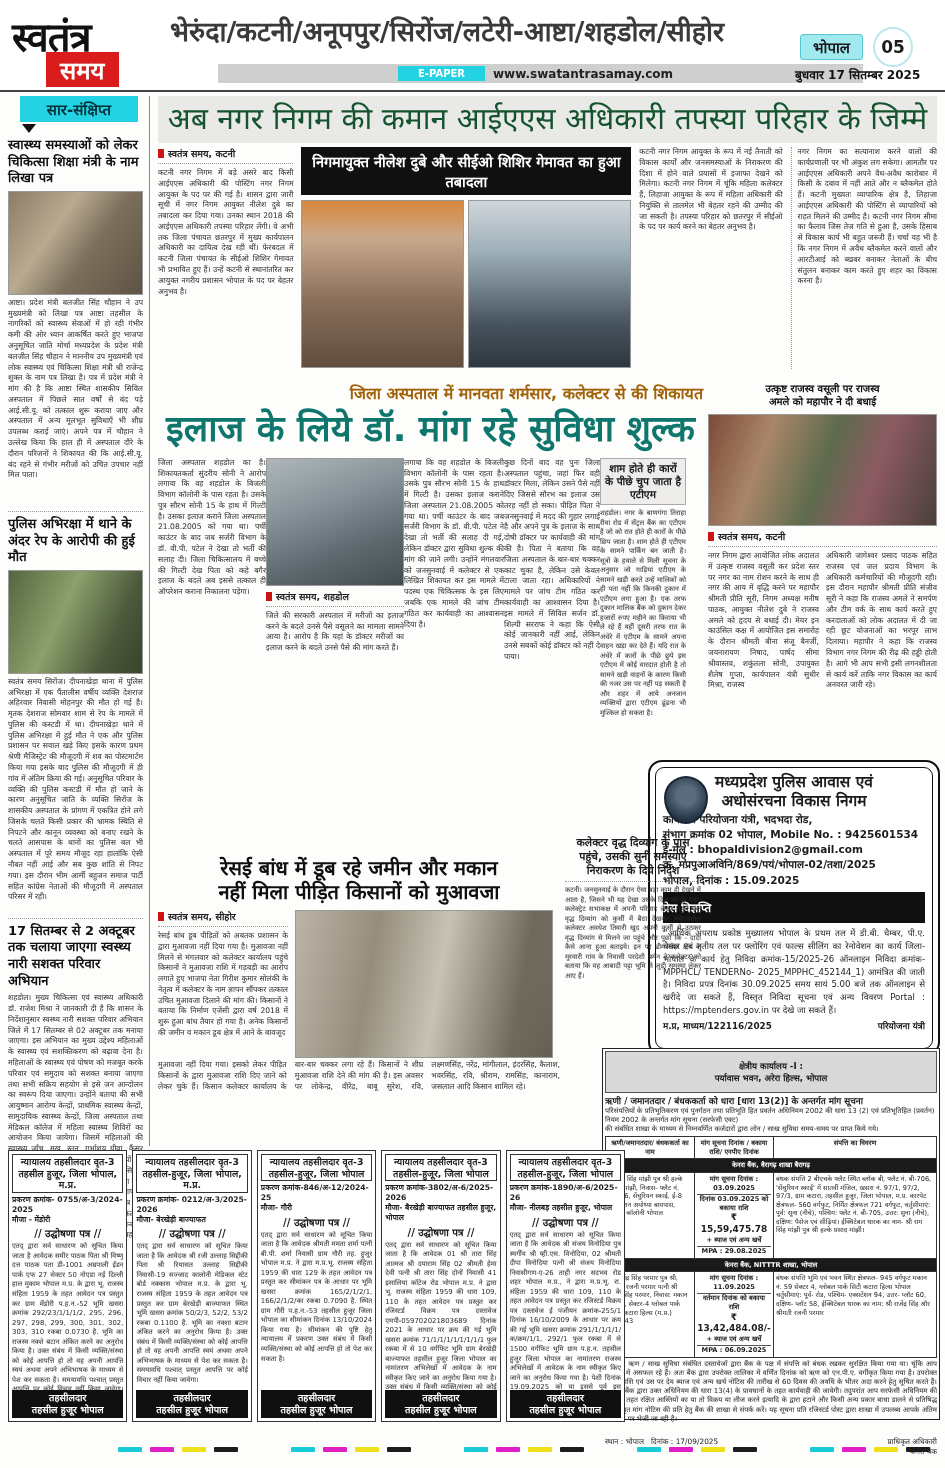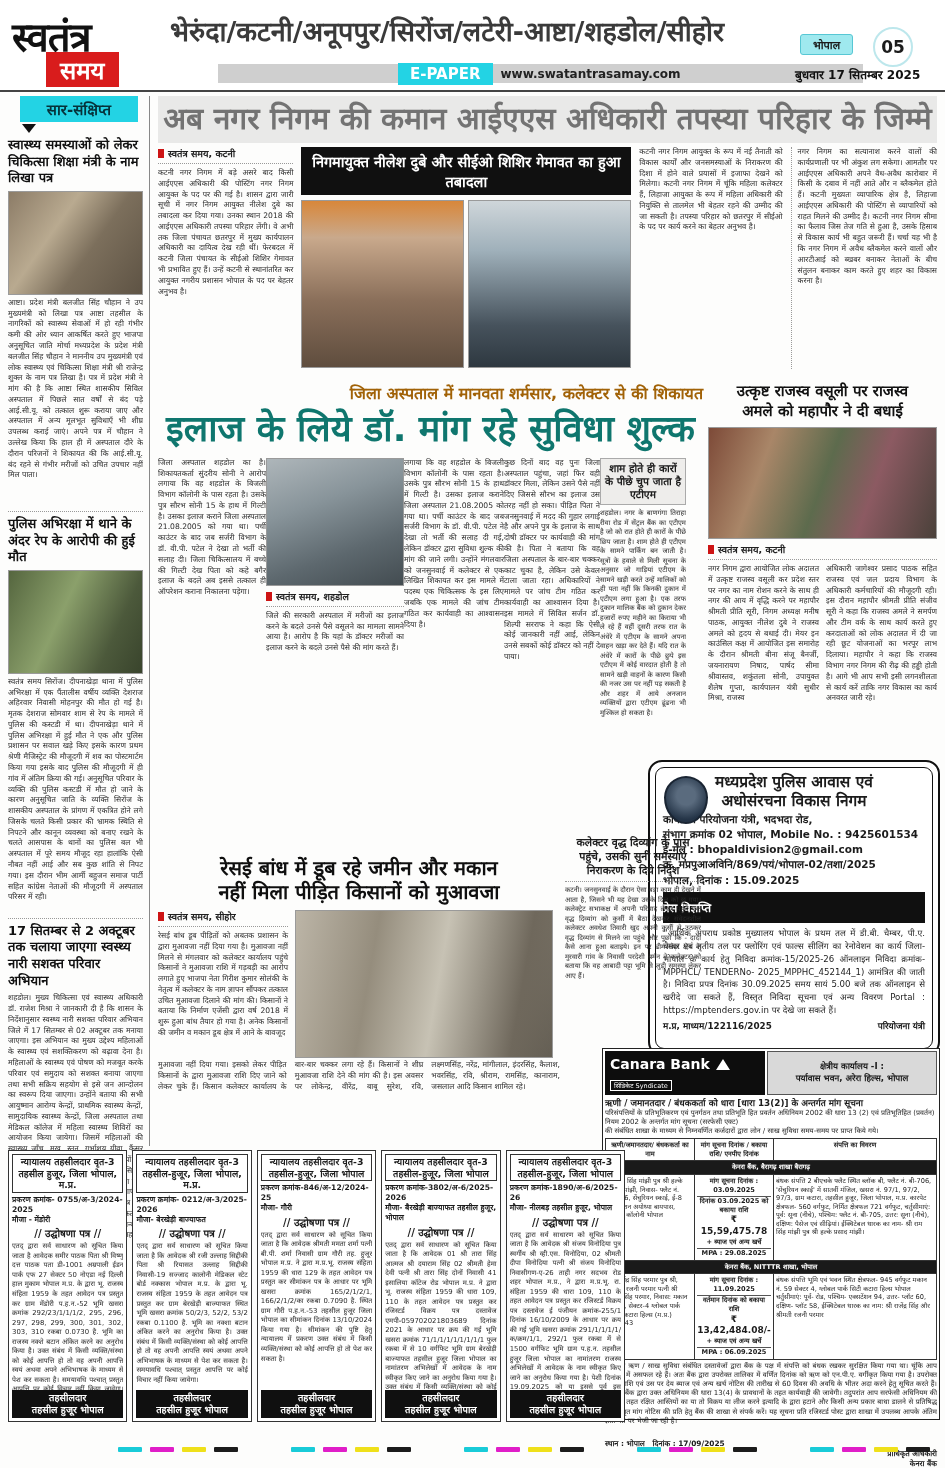--- a/index.html
+++ b/index.html
@@ -13,57 +13,57 @@
   .byline{font-size:9.5px;font-weight:bold;color:#222;}
   .bullet{display:inline-block;width:6px;height:9px;background:#c e1212;background:#cd1414;margin-right:4px;vertical-align:-1px;}
   .dotline{border-bottom:1px dotted #999;margin:3px 0 4px 0;}
   .mark{display:inline-block;width:24px;height:5px;margin-right:8px;border-radius:1px;}
   
   #mast{left:0;top:0;width:945px;height:90px;border-bottom:2px solid #444;background:#fff;}
   #logo1{left:12px;top:8px;font-size:40px;font-weight:900;color:#111;letter-spacing:-1px;}
   #logo2{left:46px;top:52px;background:#d91c1c;color:#fff;font-size:24px;font-weight:900;padding:1px 14px;}
   #regions{left:170px;top:12px;width:620px;font-size:27px;font-weight:800;color:#3a3a3a;white-space:nowrap;}
   #ebar{left:218px;top:64px;width:645px;height:19px;background:#cfcfcf;display:flex;align-items:center;}
-  #ebadge{background:#23d3e4;color:#fff;font-weight:bold;font-size:15px;padding:2px 12px;margin-left:180px;}
+  #ebadge{background:#23d3e4;color:#fff;font-weight:bold;font-size:10px;padding:2px 20px;margin-left:180px;}
   #weburl{font-size:12px;font-weight:bold;color:#222;margin-left:8px;}
-  #edbadge{left:800px;top:34px;background:#9fe9ef;border:1px solid #57c7d4;font-size:11px;font-weight:900;padding:2px 12px;border-radius:3px;}
+  #edbadge{left:800px;top:34px;background:#9fe9ef;border:1px solid #57c7d4;font-size:15px;font-weight:900;padding:2px 12px;border-radius:3px;}
   #pgnum{left:873px;top:27px;width:36px;height:36px;border-radius:50%;background:#fff;border:2px solid #bde7ec;
          font-size:17px;font-weight:900;display:flex;align-items:center;justify-content:center;}
   #dateline{left:795px;top:66px;font-size:12px;font-weight:900;color:#111;}
   
   #sbar{left:8px;top:96px;width:142px;height:1050px;border-right:1px solid #888;padding-right:6px;box-sizing:border-box;}
   #saarbox{background:#23d3e4;color:#06323a;font-weight:900;font-size:15px;text-align:center;padding:3px 0;width:118px;margin-left:12px;}
   .tri{width:0;height:0;border-left:7px solid transparent;border-right:7px solid transparent;border-top:9px solid #111;margin:2px 0 4px 14px;}
   .sb-h{font-size:13px;font-weight:900;line-height:1.28;color:#111;margin:4px 0;}
   .sb-photo{width:100%;height:104px;margin:3px 0;}
   .sb-b{height:auto;overflow:hidden;}
   
   #lead{left:158px;top:96px;width:779px;height:282px;}
   #leadband{background:#e9e9e8;padding:6px 4px 8px 4px;text-align:center;}
-  #leadhl{font-size:30px;font-weight:700;color:#737373;line-height:1.1;}
+  #leadhl{font-size:30px;font-weight:400;color:#14532d;line-height:1.1;}
   #leadrow{display:flex;gap:8px;margin-top:4px;height:222px;overflow:hidden;}
   #lcol1{width:138px;}
   #lmid{width:336px;}
   #subbar{background:#101010;color:#fff;font-weight:900;font-size:14.5px;text-align:center;padding:4px 6px;}
   #lphotos{display:flex;gap:4px;margin-top:5px;}
   .lport{width:50%;height:168px;}
   #lcol2{width:146px;}
   #lcol3{width:142px;border-left:1px dotted #999;padding-left:6px;}
   
   #hosp{left:158px;top:382px;width:545px;height:470px;}
   #kicker{font-size:16px;font-weight:700;text-align:right;color:#a16207;}
   #hosphl{font-size:36px;font-weight:900;text-align:center;line-height:1.05;color:#0f766e;margin-top:6px;}
   #hosprow{display:flex;margin-top:10px;height:352px;overflow:hidden;}
   .hc{overflow:hidden;}
   #hphoto{width:100%;height:128px;margin-bottom:4px;}
   #atmbox{background:#eeedeb;border:1px solid #aaa;padding:3px;margin-bottom:4px;}
   #atmtitle{font-size:10.5px;font-weight:900;text-align:center;line-height:1.25;}
   
   #rev{left:708px;top:382px;width:229px;height:372px;}
-  #revhl{font-size:15px;font-weight:900;text-align:center;line-height:1.3;color:#111;}
+  #revhl{font-size:10px;font-weight:900;text-align:center;line-height:1.3;color:#111;}
   #rphoto{width:100%;height:112px;margin:6px 0 4px 0;}
   #revcols{display:flex;gap:7px;height:190px;overflow:hidden;margin-top:3px;}
   
   #pol{left:648px;top:760px;width:292px;height:296px;border:2px solid #111;border-radius:14px;padding:5px;box-sizing:border-box;background:#fff;}
   #polin{border:1px solid #111;border-radius:9px;height:100%;box-sizing:border-box;padding:5px 7px;position:relative;}
   #shield{position:absolute;left:8px;top:8px;width:40px;height:44px;border-radius:50% 50% 50% 50%/45% 45% 55% 55%;
           background:radial-gradient(circle at 50% 40%,#5a6b7e 28%,#243447 72%);border:2px solid #1a2533;}
   .pol-t{font-size:15.5px;font-weight:900;text-align:center;line-height:1.25;}
   .pol-a{font-size:10.5px;font-weight:bold;line-height:1.45;}
   #pressbar{background:#101010;color:#fff;font-weight:900;font-size:11.5px;padding:8px 0;margin:4px 0;}
@@ -86,21 +86,21 @@
   #cansyn{display:inline-block;border:1px solid #fff;font-size:6.5px;padding:0 3px;margin-top:2px;}
   #canoff{flex:1;background:#d9d9d9;border:1px solid #555;font-size:8.6px;font-weight:bold;text-align:center;padding:8px;}
   .can-t{font-size:8.8px;font-weight:900;margin-top:2px;}
   .can-s{font-size:7px;line-height:1.3;}
   #cantable{width:100%;border-collapse:collapse;margin-top:2px;}
   #cantable td,#cantable th{border:1px solid #333;font-size:6.6px;padding:2px;vertical-align:top;line-height:1.3;}
   #cantable th{font-weight:900;text-align:center;}
   .secbar{background:#1a1a1a;color:#fff;font-weight:bold;text-align:center;font-size:7.2px;}
   .amt{font-size:9px;font-weight:900;text-align:center;}
   .dm{text-align:center;font-weight:bold;}
-  .can-foot{display:flex;justify-content:space-between;font-size:7.4px;font-weight:bold;margin-top:2px;flex-direction:column;}
+  .can-foot{display:flex;justify-content:space-between;font-size:7.4px;font-weight:normal;margin-top:2px;}
   
   #nots{left:8px;top:1150px;width:617px;height:272px;display:flex;gap:5px;}
   .not{flex:1;border:1px solid #333;padding:3px;box-sizing:border-box;display:flex;flex-direction:column;background:#fff;}
   .not-court{border:1px solid #333;font-size:9.3px;font-weight:900;text-align:center;line-height:1.25;padding:1px;}
   .not-case{font-size:7.6px;font-weight:900;margin-top:2px;line-height:1.3;}
   .not-ud{font-size:10px;font-weight:900;text-align:center;margin:2px 0;}
   .not-b{flex:1;overflow:hidden;}
   .not-f{background:#101010;color:#fff;font-weight:900;font-size:9.5px;text-align:center;padding:2px 0;line-height:1.25;}
   
   #cmyk{left:0;top:1437px;width:945px;height:10px;}
@@ -246,27 +246,20 @@
   </div>
 
   <div id="colstory" class="abs">
     <div id="colhl">कलेक्टर वृद्ध दिव्यांग के पास पहुंचे, उसकी सुनी समस्याएं निराकरण के दिये निर्देश</div>
     <div class="dotline"></div>
     <div class="tiny just">कटनी। जनसुनवाई के दौरान ऐसा बड़ा काम ही देखने में आता है, जिसने भी यह देखा उसके दिल को छू गया। कलेक्ट्रेट सभाकक्ष में अपनी परिवाद लेकर पहुंचे एक वृद्ध दिव्यांग को कुर्सी में बैठा देखकर संवेदनशील कलेक्टर अवधेश तिवारी खुद अपनी कुर्सी से उठकर वृद्ध दिव्यांग से मिलने जा पहुंचे और पूछा कि - दादा कैसे आना हुआ बताइये। इन पर ढीमरखेड़ा क्षेत्र के मुरवारी गांव के निवासी परदेशी बर्मन ने कलेक्टर को बताया कि वह आबादी पट्टा भूमि से जुड़ी समस्या लेकर आए हैं।</div>
   </div>
 
   <div id="can" class="abs">
     <div id="canhead">
-      <div id="canlogo">
-        <span id="canname">Canara Bank</span>
-        <svg width="16" height="13" viewBox="0 0 16 13" style="vertical-align:middle;">
-            <path d="M8 1 L15 12 L1 12 Z M8 5 L11.5 11 L4.5 11 Z" fill="#fff"></path>
-          </svg>
-        <div><span id="cansyn">सिंडिकेट Syndicate</span></div>
-      </div>
       <div id="canoff">
         <div>क्षेत्रीय कार्यालय -I :</div>
         <div>पर्यावास भवन, अरेरा हिल्स, भोपाल</div>
       </div>
     </div>
     <div class="can-t">ऋणी / जमानतदार / बंधककर्ता को धारा [धारा 13(2)] के अन्तर्गत मांग सूचना</div>
     <div class="can-s">परिसंपत्तियों के प्रतिभूतिकरण एवं पुनर्गठन तथा प्रतिभूति हित प्रवर्तन अधिनियम 2002 की धारा 13 (2) एवं प्रतिभूतिहित (प्रवर्तन) नियम 2002 के अन्तर्गत मांग सूचना (सरफेसी एक्ट)</div>
     <div class="can-s">की संबंधित शाखा के माध्यम से निम्नवर्णित कर्जदारों द्वारा लोन / साख सुविधा समय-समय पर प्राप्त किये गये।</div>
     <table id="cantable">
       <tbody>

